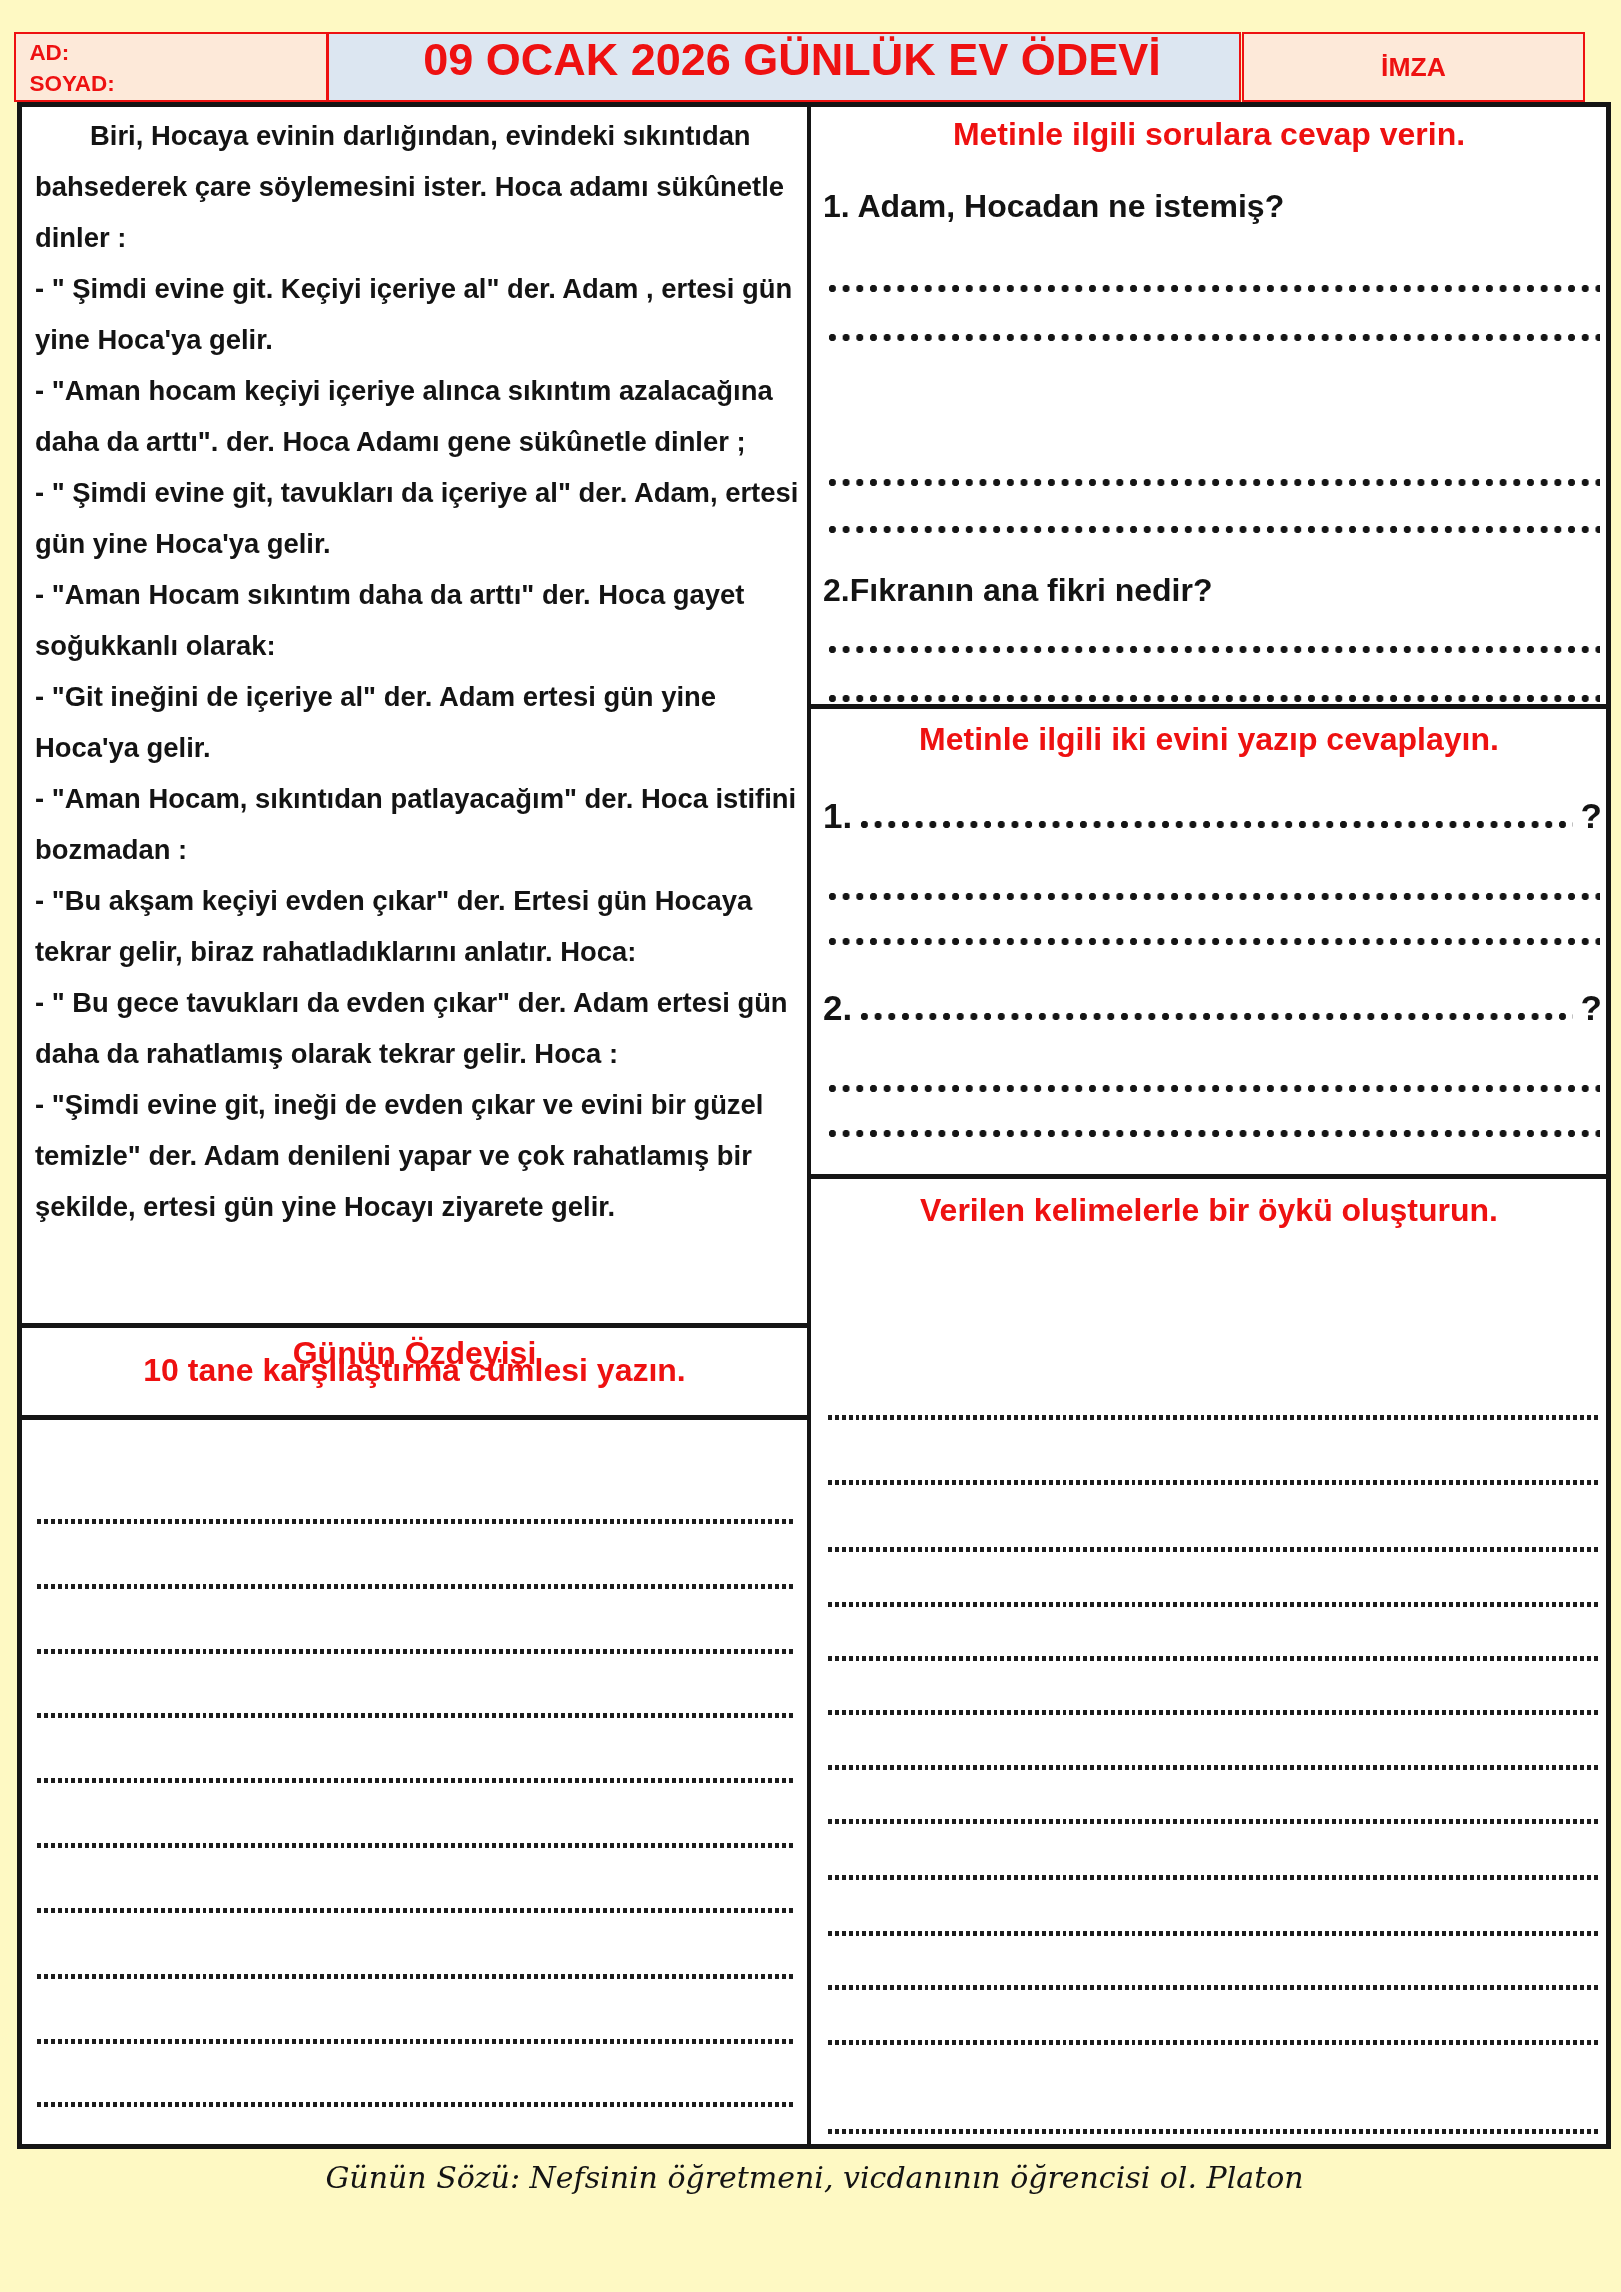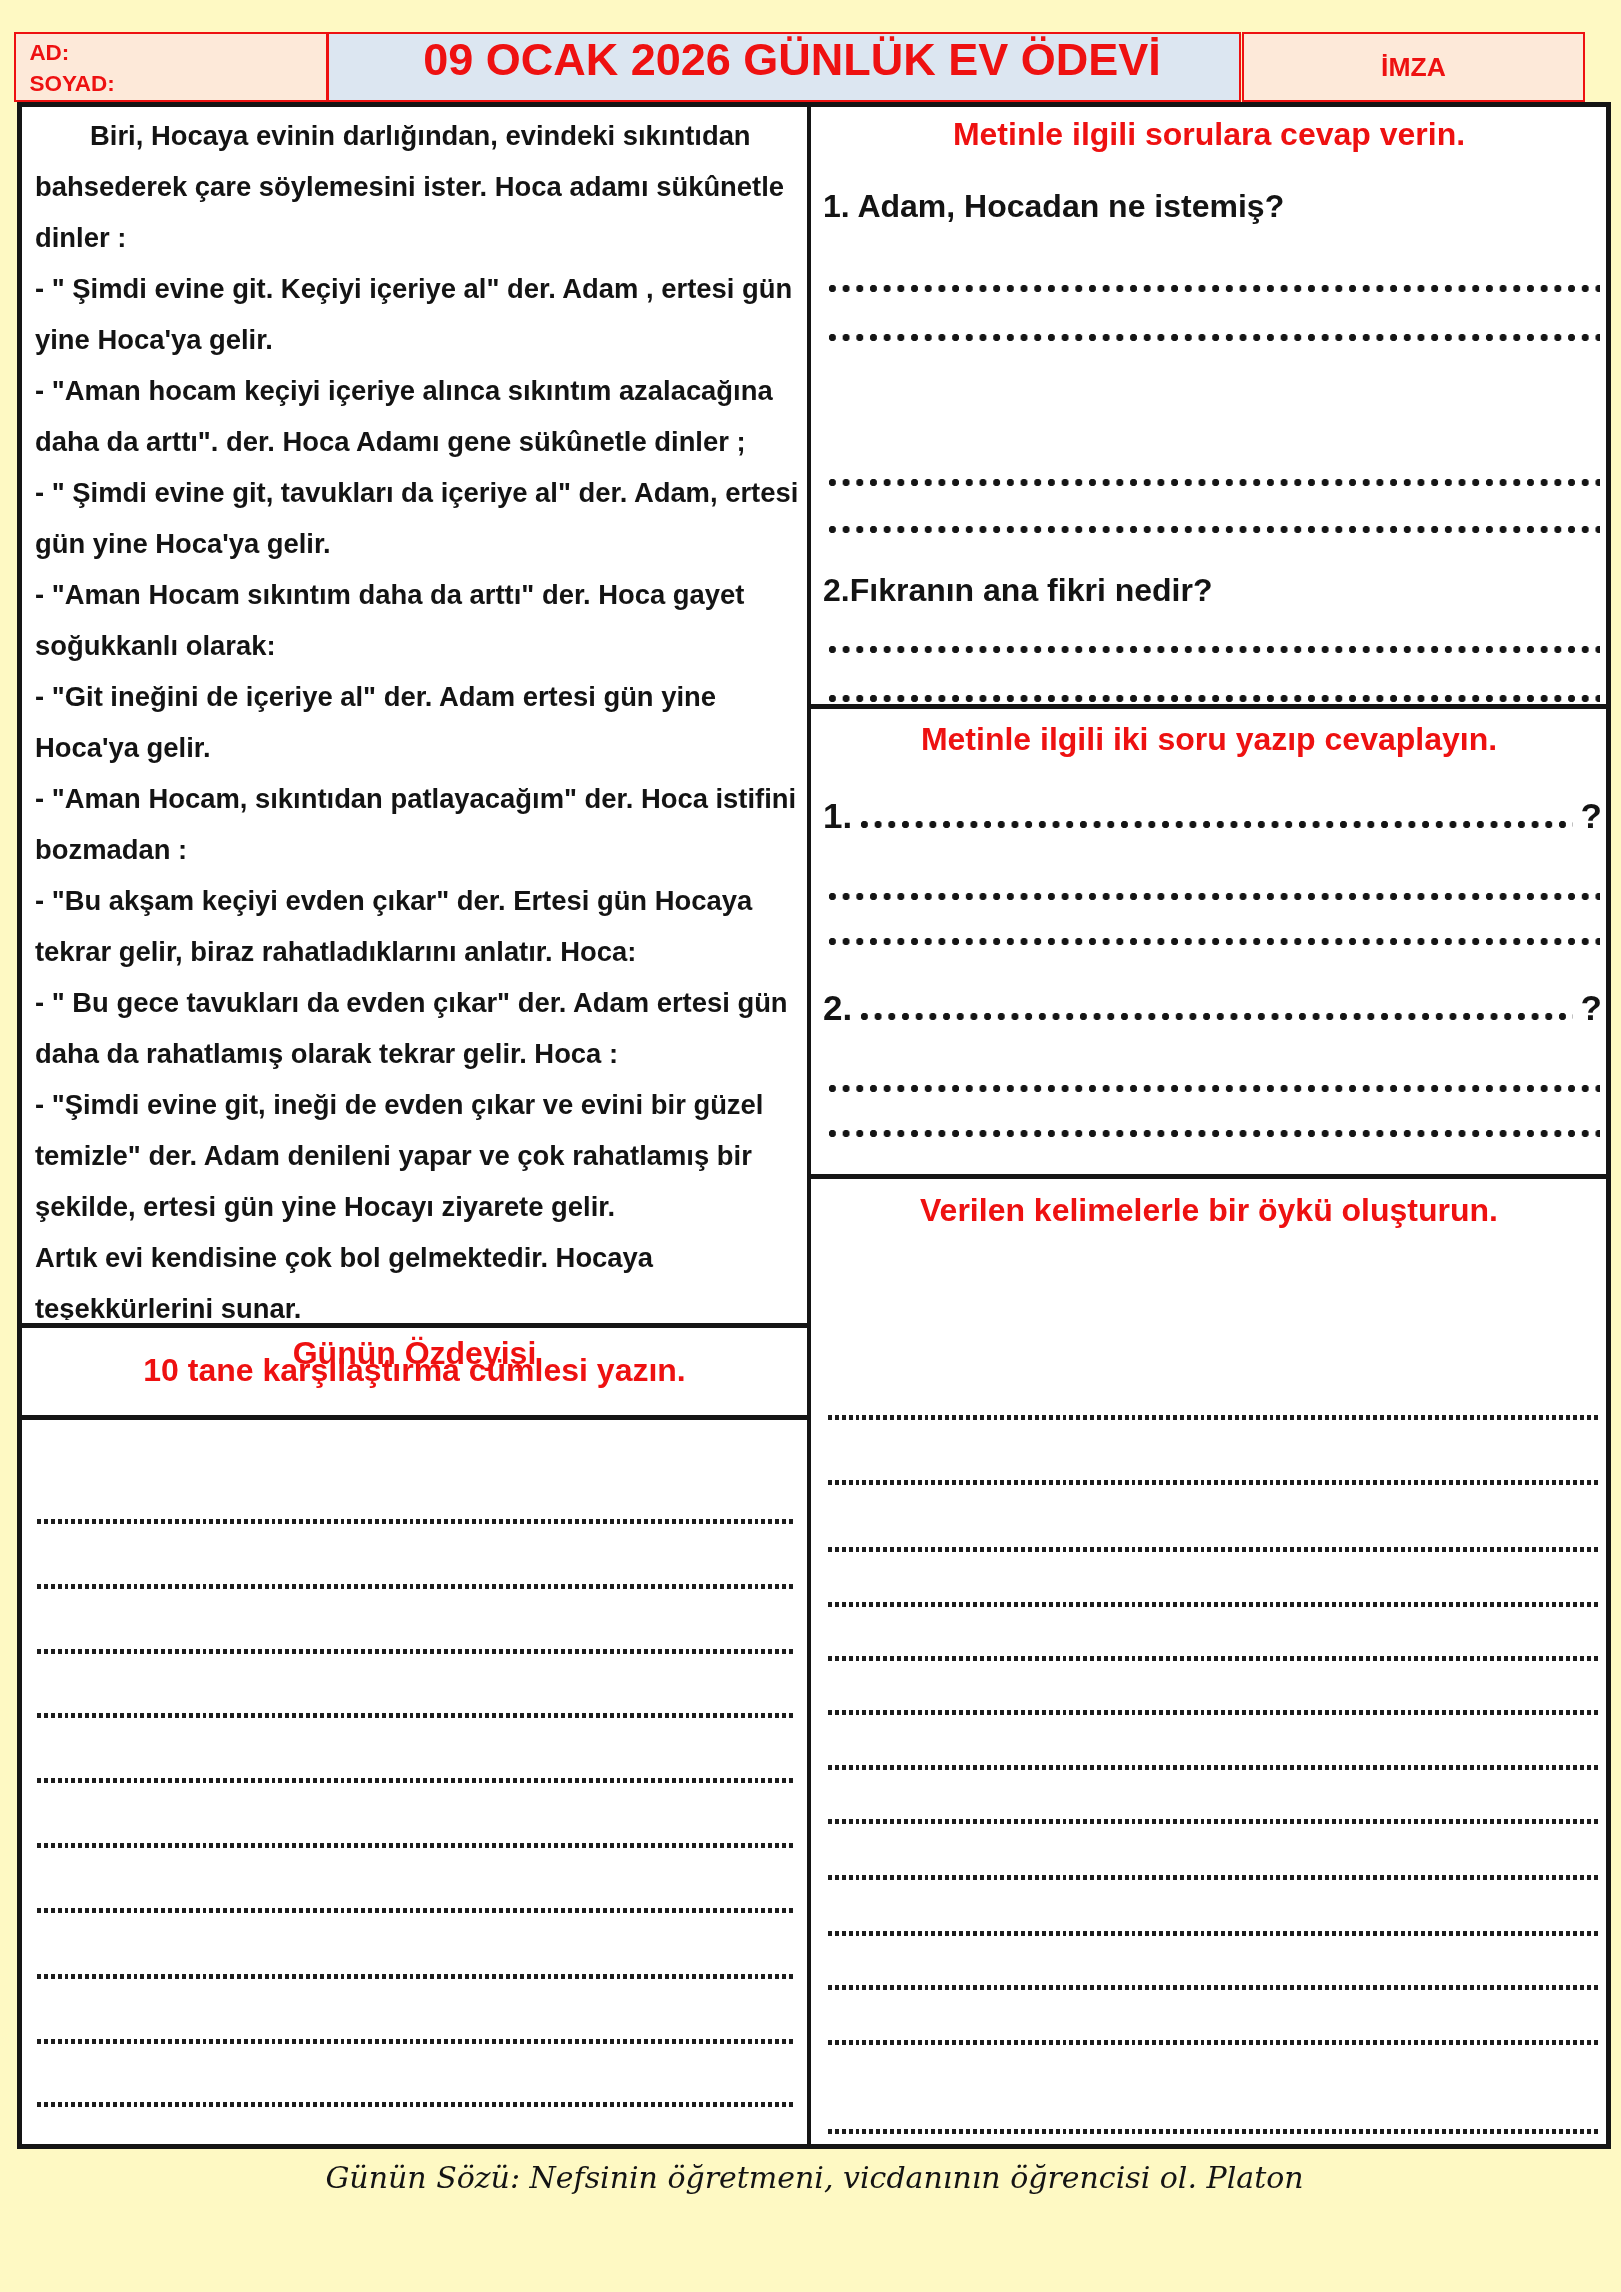--- a/index.html
+++ b/index.html
@@ -86,21 +86,20 @@
   <p>Biri, Hocaya evinin darlığından, evindeki sıkıntıdan bahsederek çare söylemesini ister. Hoca adamı sükûnetle dinler :</p>
       <p>- " Şimdi evine git. Keçiyi içeriye al" der. Adam , ertesi gün yine Hoca'ya gelir.</p>
       <p>- "Aman hocam keçiyi içeriye alınca sıkıntım azalacağına daha da arttı". der. Hoca Adamı gene sükûnetle dinler ;</p>
       <p>- " Şimdi evine git, tavukları da içeriye al" der. Adam, ertesi gün yine Hoca'ya gelir.</p>
       <p>- "Aman Hocam sıkıntım daha da arttı" der. Hoca gayet soğukkanlı olarak:</p>
       <p>- "Git ineğini de içeriye al" der. Adam ertesi gün yine Hoca'ya gelir.</p>
       <p>- "Aman Hocam, sıkıntıdan patlayacağım" der. Hoca istifini bozmadan :</p>
       <p>- "Bu akşam keçiyi evden çıkar" der. Ertesi gün Hocaya tekrar gelir, biraz rahatladıklarını anlatır. Hoca:</p>
       <p>- " Bu gece tavukları da evden çıkar" der. Adam ertesi gün daha da rahatlamış olarak tekrar gelir. Hoca :</p>
       <p>- "Şimdi evine git, ineği de evden çıkar ve evini bir güzel temizle" der. Adam denileni yapar ve çok rahatlamış bir şekilde, ertesi gün yine Hocayı ziyarete gelir.</p>
-      <p>Artık evi kendisine çok bol gelmektedir. Hocaya teşekkürlerini sunar.</p>
     </div>
 
   <div class="hline hl-left" style="top:1323px"></div>
   <div class="red-heading rh-left" style="top:1335px">Günün Özdeyişi</div>
   <div class="hline hl-left" style="top:1415px"></div>
   <div class="red-heading rh-left" style="top:1352px">10 tane karşılaştırma cümlesi yazın.</div>
 
   <div class="dl-s dl-s-left" style="top:1519px"></div>
   <div class="dl-s dl-s-left" style="top:1584px"></div>
   <div class="dl-s dl-s-left" style="top:1649px"></div>
@@ -117,21 +116,21 @@
   <div class="dl-b" style="top:284px"></div>
   <div class="dl-b" style="top:333px"></div>
   <div class="dl-b" style="top:478px"></div>
   <div class="dl-b" style="top:525px"></div>
   <div class="question" style="top:572px">2.Fıkranın ana fikri nedir?</div>
   <div class="dl-b" style="top:645px"></div>
   <div class="dl-b" style="top:694px"></div>
 
   <div class="hline hl-right" style="top:704px"></div>
 
-  <div class="red-heading rh-right" style="top:721px">Metinle ilgili iki soru yazıp cevaplayın.</div>
+  <div class="red-heading rh-right" style="top:721px">Metinle ilgili iki evini yazıp cevaplayın.</div>
   <div class="qrow" style="top:790px">
     <span class="num">1.</span>
     <span class="fill"></span>
     <span class="qmark">?</span>
   </div>
   <div class="dl-b" style="top:892px"></div>
   <div class="dl-b" style="top:937px"></div>
   <div class="qrow" style="top:982px">
     <span class="num">2.</span>
     <span class="fill"></span>

